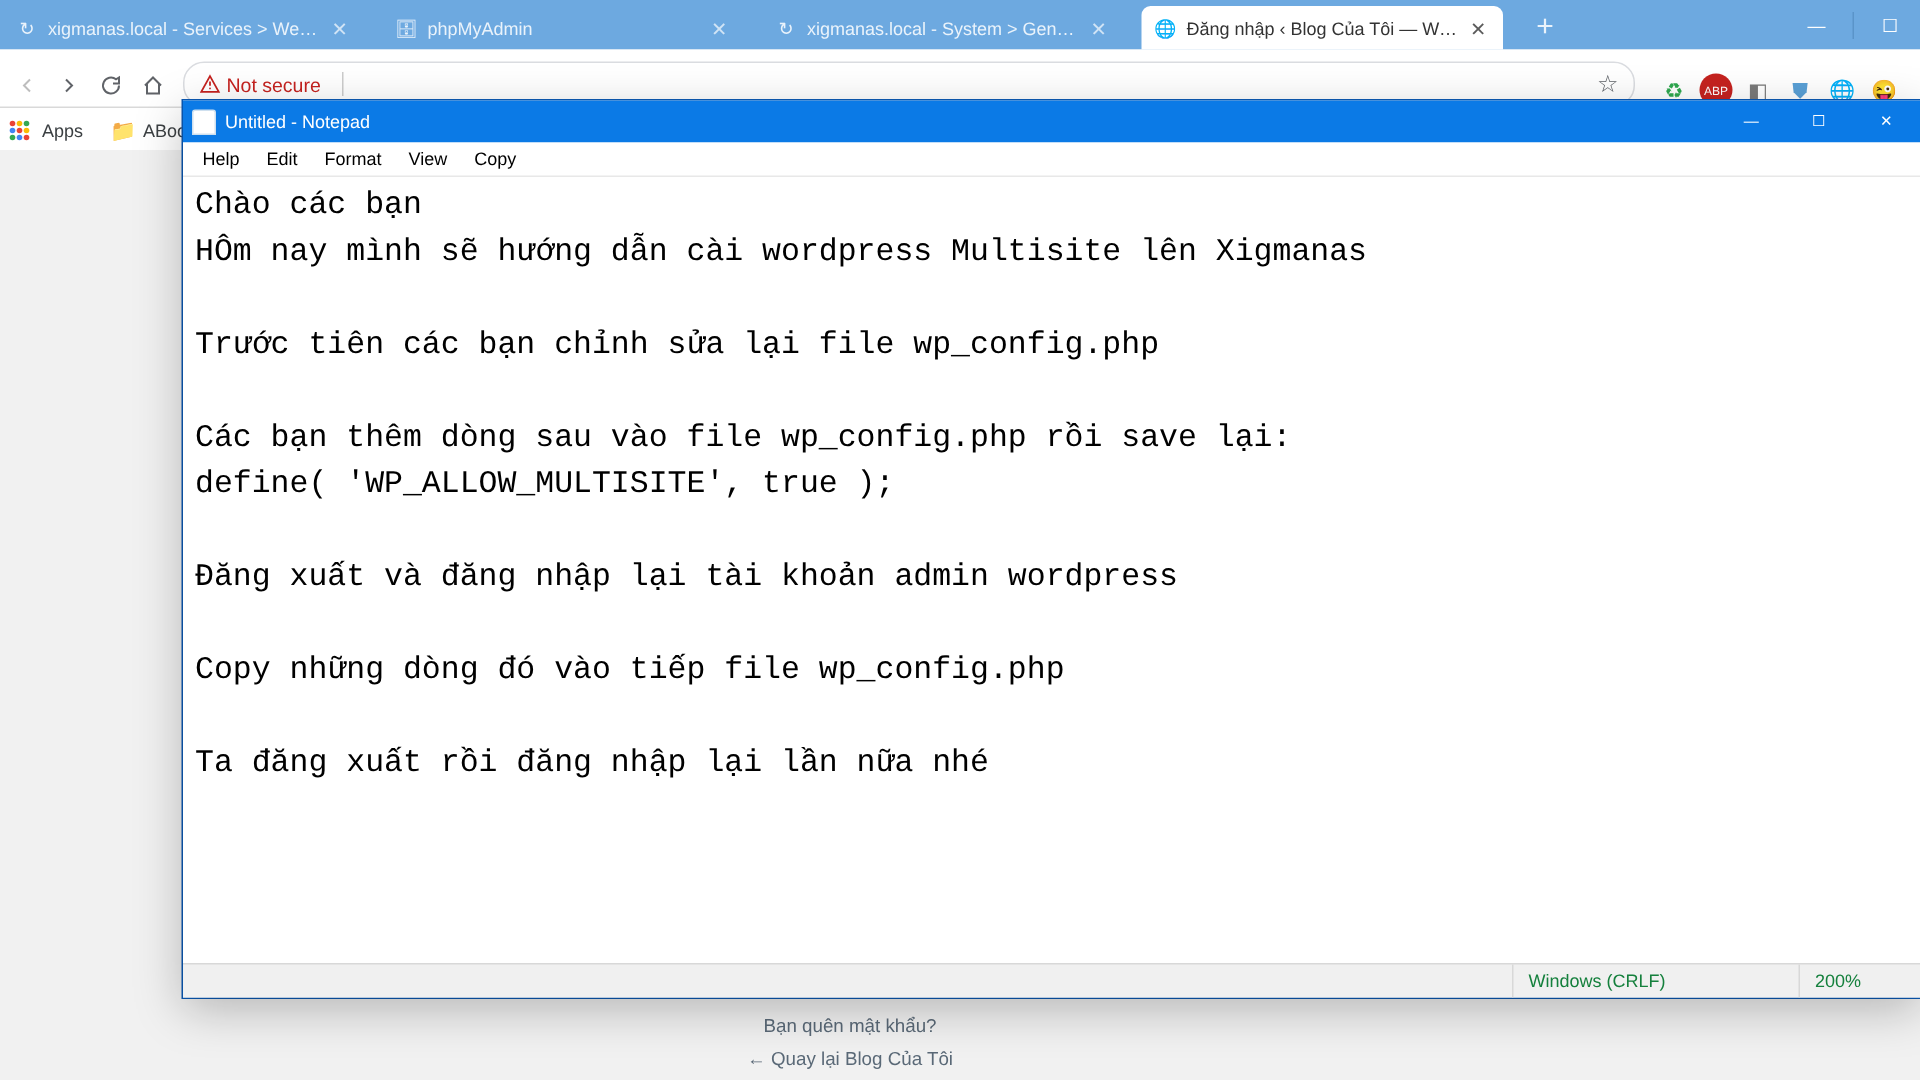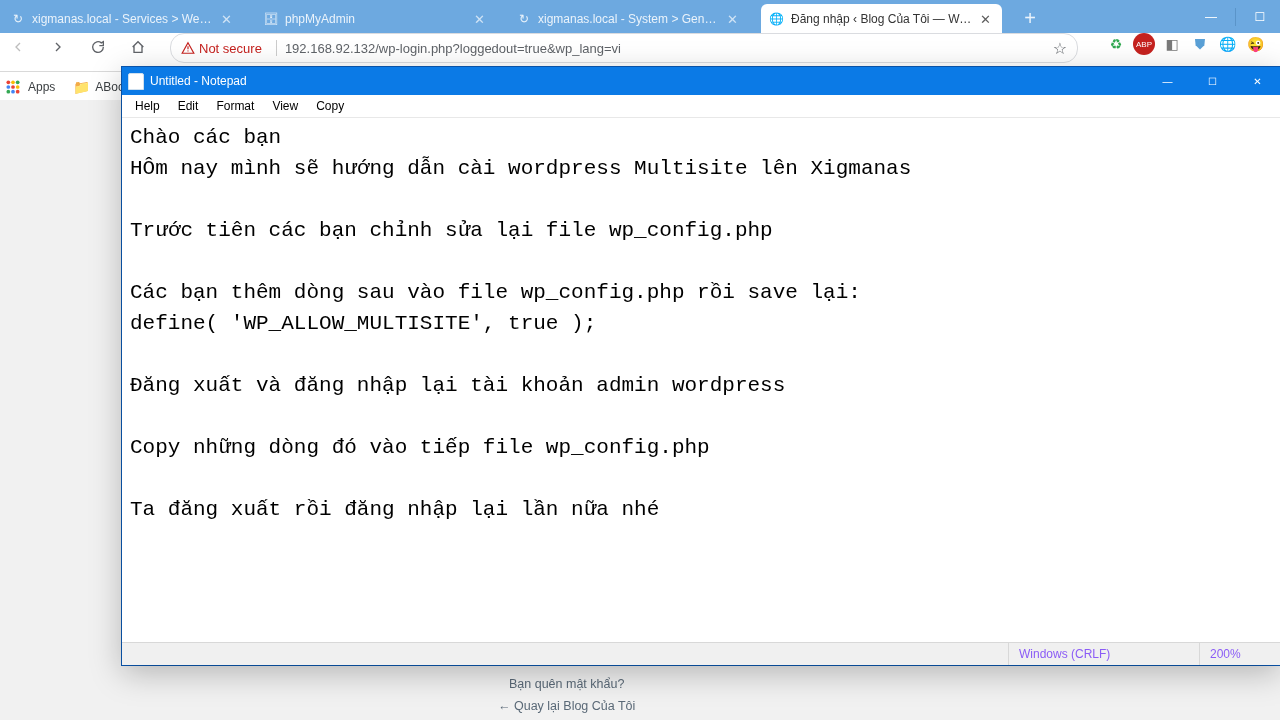--- a/index.html
+++ b/index.html
@@ -74,23 +74,22 @@
   display:flex; align-items:center; justify-content:center;
   font-size: 12px; color:#fff;
 }
 .chrome-winctrl .sep { width:1px; background:#5a94c9; height:18px; margin:0 4px;}
 
 
 .addr-row {
   height: 38px;
   background: #fff;
   border-bottom: 1px solid #d9d9d9;
-  display:flex; align-items:flex-start;
+  display:flex; align-items:flex-end;
   padding: 0 4px;
-  gap: 12px;
 }
 .addr-row .nav-btn {
   width: 28px; height: 28px; display:flex;align-items:center;justify-content:center;
   color:#606368; font-size:16px;
 }
 .addr-row .nav-btn.disabled { color:#bdbdbd; }
 .omnibox {
   flex: 1; height: 28px;
   border:1px solid #dadce0; border-radius:14px;
   display:flex; align-items:center;
@@ -178,21 +177,21 @@
   line-height: 31px;
   white-space: pre;
   overflow:hidden;
 }
 .np-status {
   height: 22px;
   background:#f0f0f0;
   border-top:1px solid #d8d8d8;
   display:flex;
   font-size:12px;
-  color:#8b5cf6;
+  color:#15803d;
 }
 .np-status .seg { border-left:1px solid #d8d8d8; padding: 0 10px; display:flex;align-items:center; }
 .np-status-inner { margin-left:auto; display:flex; }
 </style>
 </head>
 <body>
 
 <div class="chrome-top">
   <div class="tabstrip">
     <div class="tab">
@@ -250,21 +249,20 @@
     <div class="omnibox">
       <span class="not-secure">
         <svg width="14" height="14" viewBox="0 0 24 24">
             <path d="M12 3l10 18H2z" fill="none" stroke="#c5221f" stroke-width="2"></path>
             <circle cx="12" cy="17" r="1" fill="#c5221f"></circle>
             <path d="M12 9v5" stroke="#c5221f" stroke-width="2"></path>
           </svg>
         <span>Not secure</span>
       </span>
       <span class="divider"></span>
-      <span class="url">192.168.92.132/wp-login.php?loggedout=true&amp;wp_lang=vi</span>
       <span class="star">☆</span>
     </div>
     <div class="ext-icons">
       <div class="ext" style="color:#2fa84f">♻</div>
       <div class="ext" style="background:#c5221f;border-radius:50%;color:#fff;font-size:8px;font-weight:normal">ABP</div>
       <div class="ext" style="color:#7a7a7a">◧</div>
       <div class="ext" style="color:#5aa0d6">⛊</div>
       <div class="ext" style="color:#2fa84f">🌐</div>
       <div class="ext">😜</div>
     </div>

